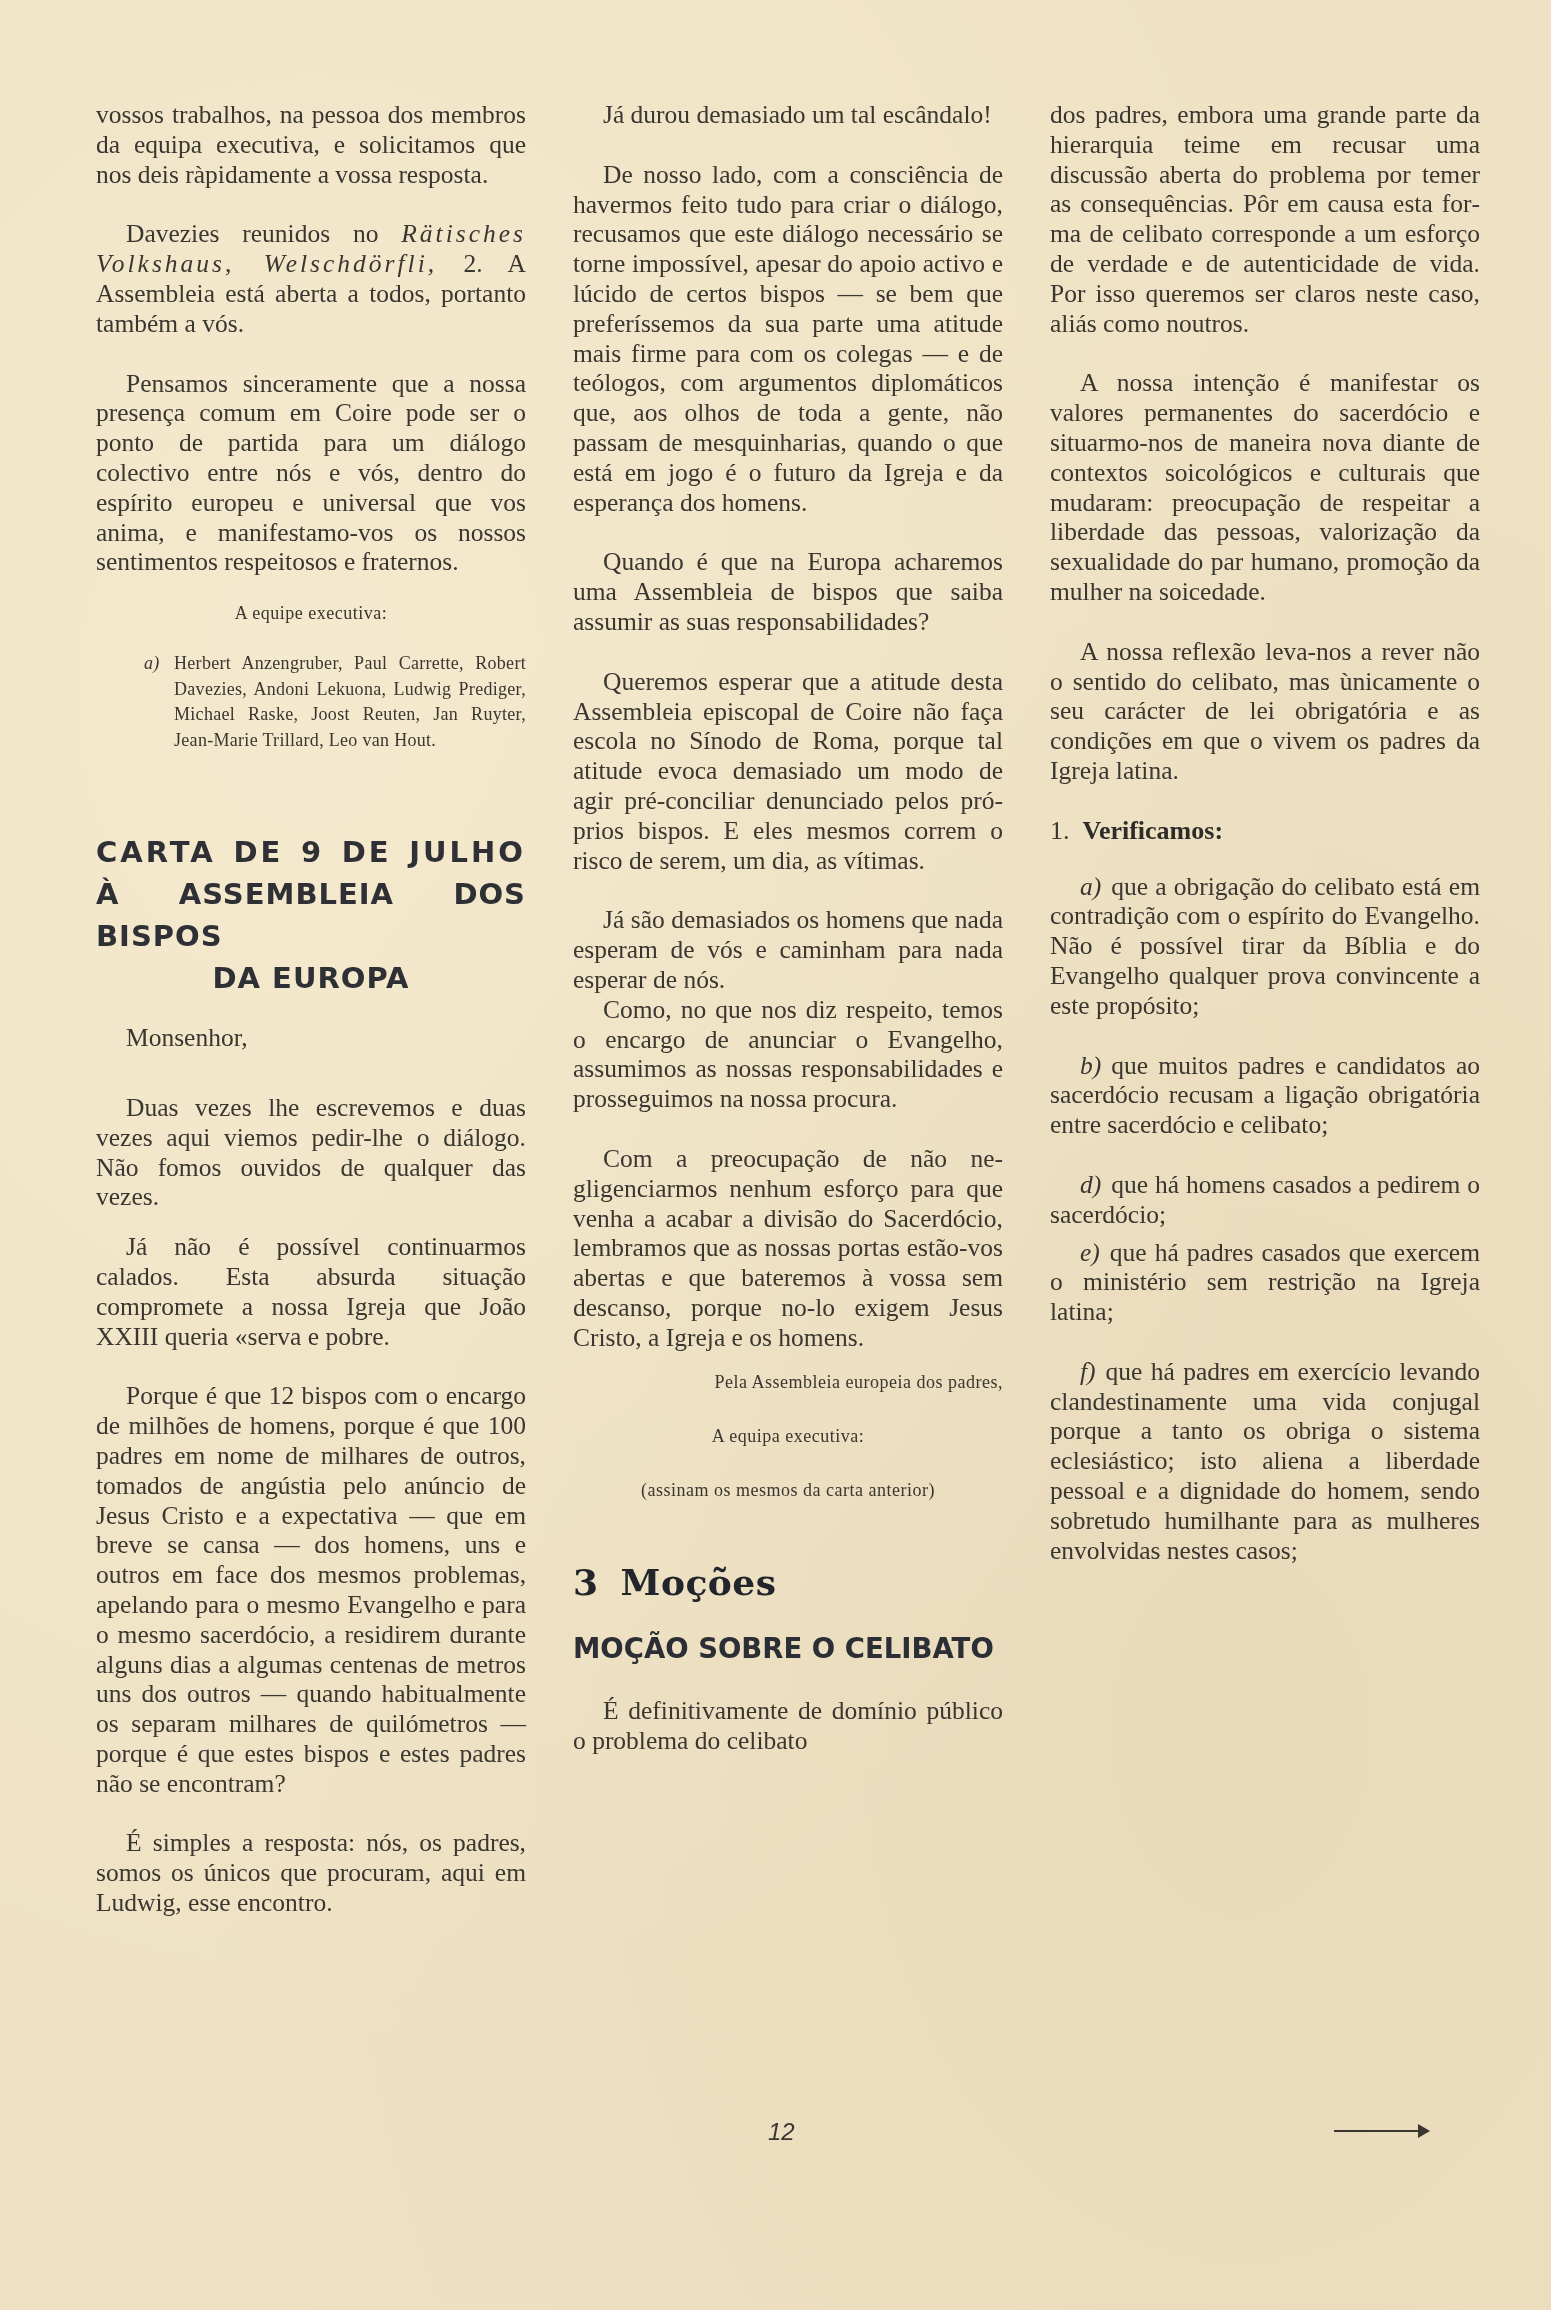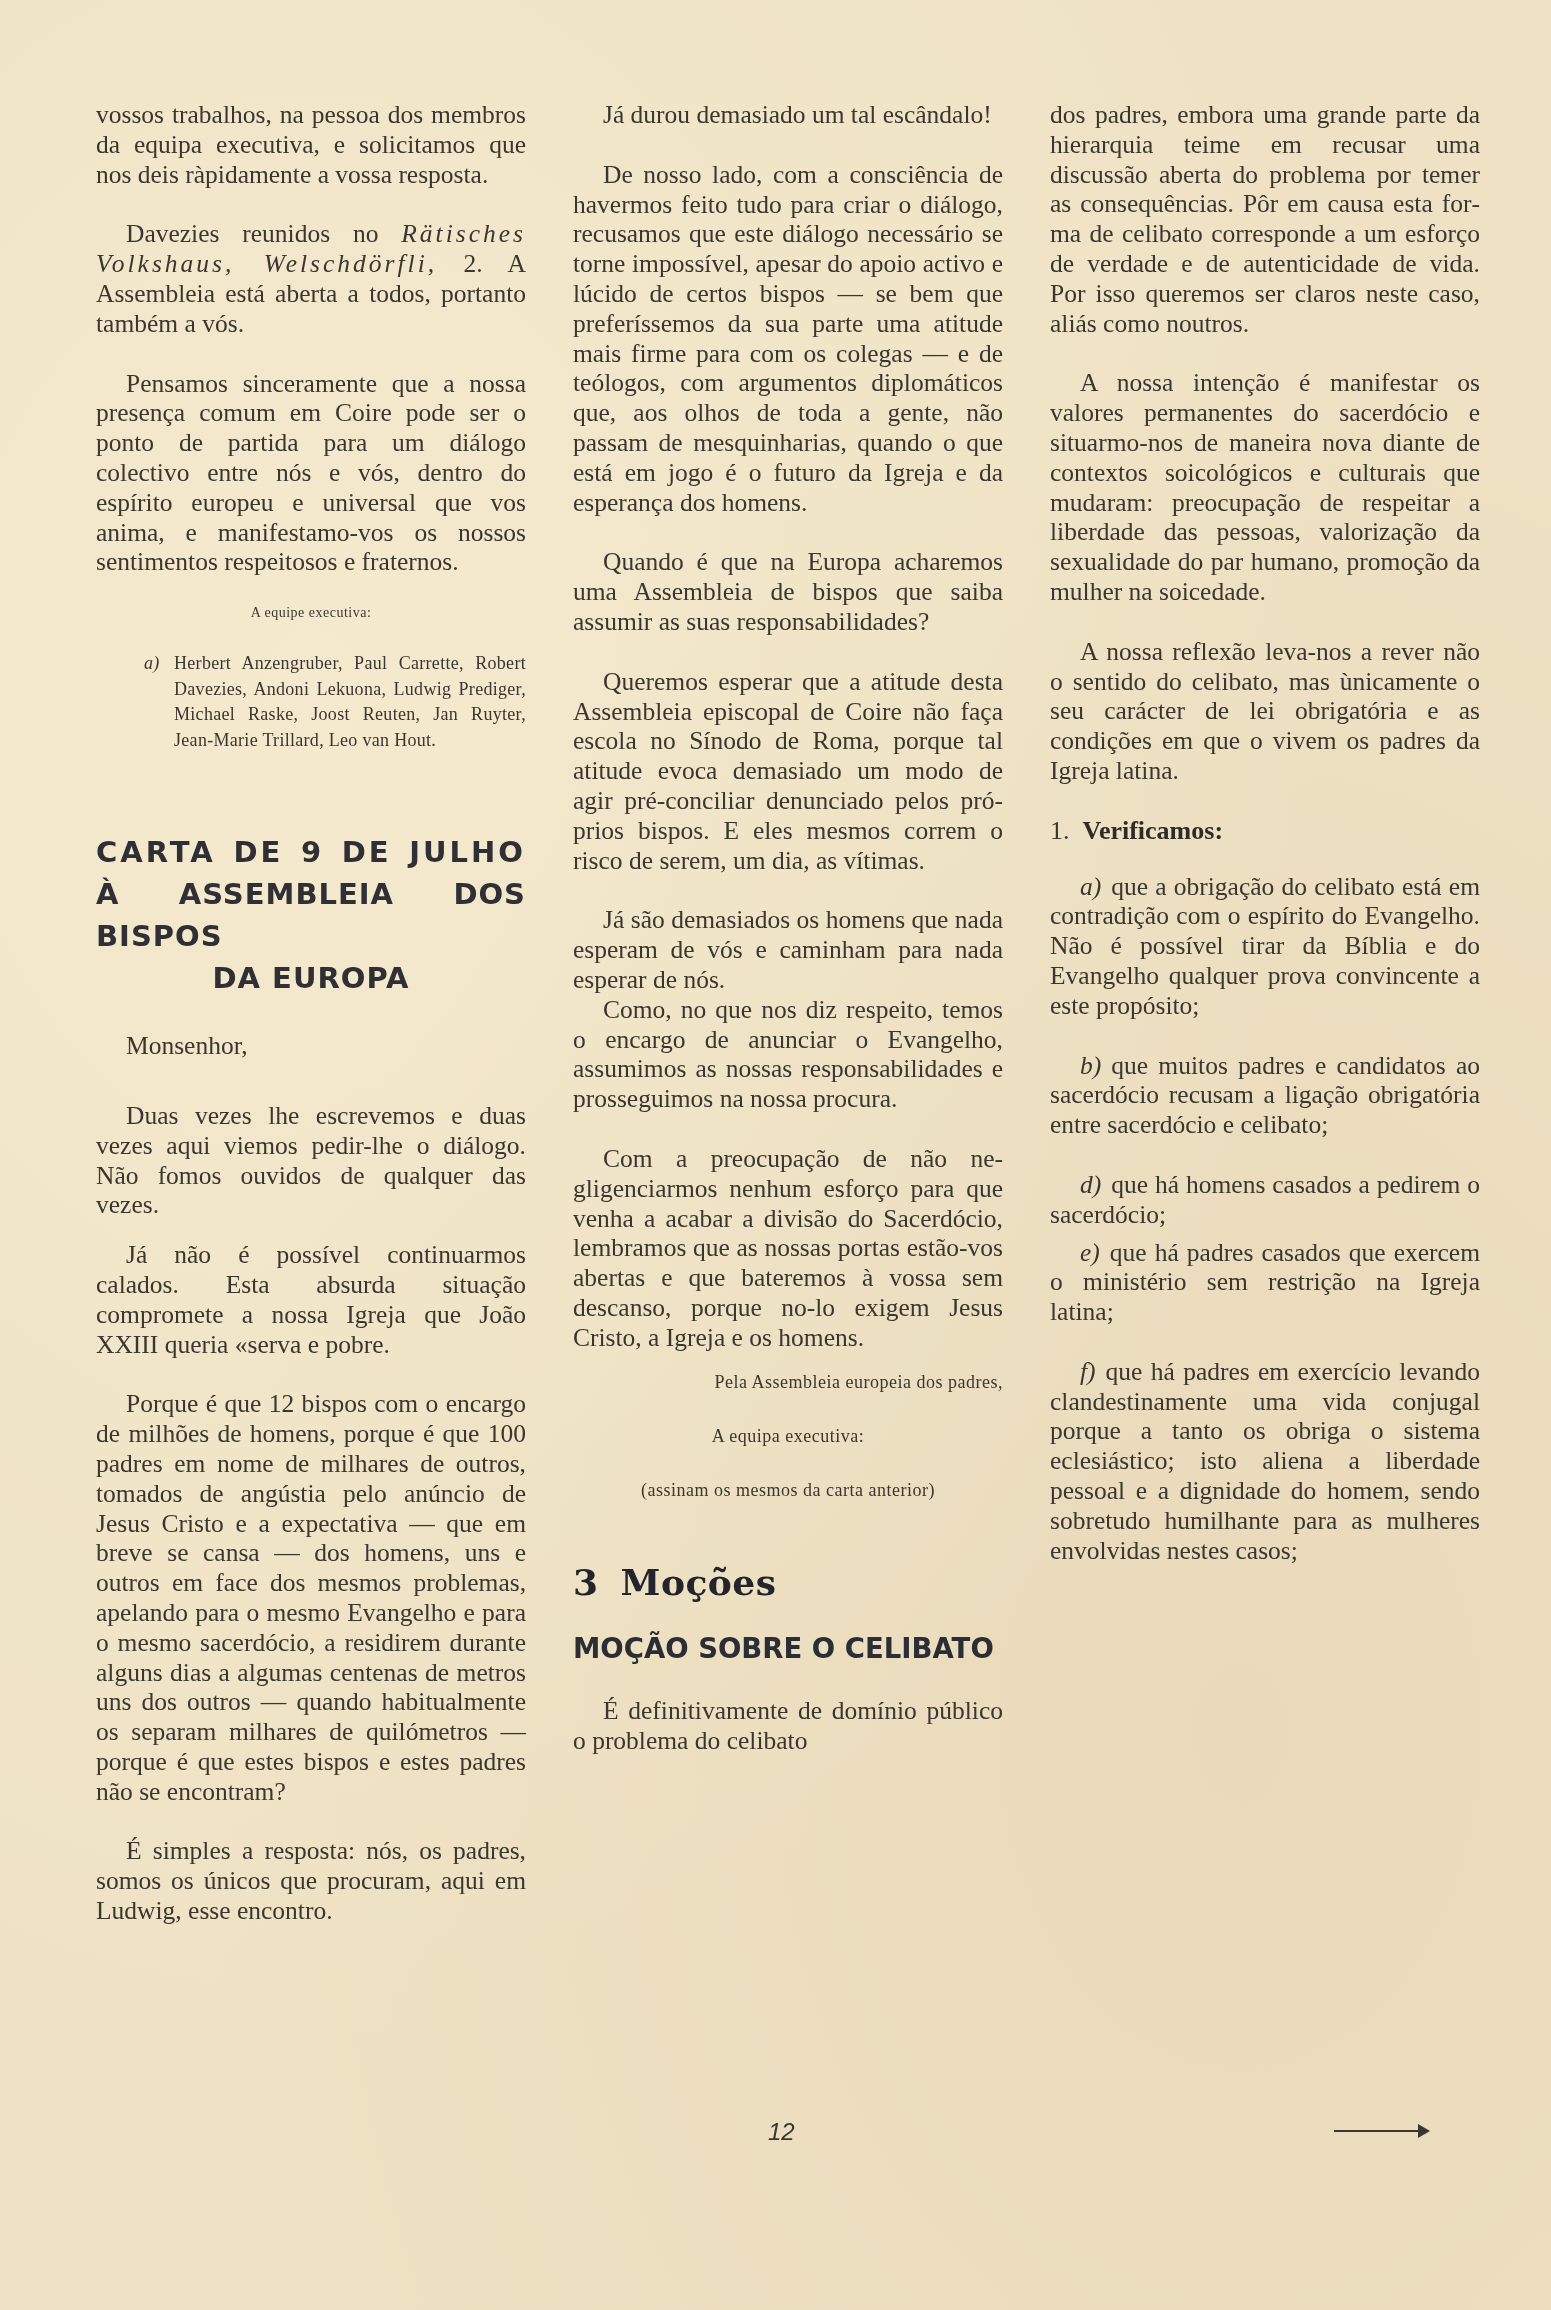--- a/index.html
+++ b/index.html
@@ -25,39 +25,39 @@
       hyphens: manual;
     }
     .col-left  { left: 96px;  width: 430px; }
     .col-mid   { left: 573px; width: 430px; }
     .col-right { left: 1050px; width: 430px; }
     p { margin: 0 0 30px 0; text-indent: 30px; }
     p.tight { margin-bottom: 8px; }
     p.noindent { text-indent: 0; }
     .spaced-it { font-style: italic; letter-spacing: 3px; }
     .sig-label {
-      font-size: 14px; line-height: 24px; text-align: center;
+      font-size: 18px; line-height: 24px; text-align: center;
       margin: 4px 0 26px 0; letter-spacing: 0.5px;
     }
     .sig-list {
       font-size: 18px; line-height: 25.5px; text-align: justify;
       margin: 0 0 0 78px; position: relative; letter-spacing: 0.3px;
     }
     .sig-list .marker {
       position: absolute; left: -30px; font-style: italic;
     }
     .heading-sans {
       font-family: "DejaVu Sans", "Liberation Sans", sans-serif;
       font-weight: bold;
       color: #2f3035;
       font-size: 29px;
       line-height: 42px;
       letter-spacing: 1px;
       text-align: center;
-      margin: 78px 0 32px 0;
+      margin: 78px 0 24px 0;
     }
     .heading-sans .l1 { display: block; text-align: justify; text-align-last: justify; letter-spacing: 3px; }
     .heading-sans .l2 { display: block; text-align: justify; text-align-last: justify; }
     .heading-sans .l3 { display: block; text-align: center; }
     .salutation { text-indent: 30px; margin: 0 0 40px 0; }
     .closing {
       font-size: 18px; line-height: 24px; text-align: center; margin: 0;
       letter-spacing: 0.5px;
     }
     .closing.first { margin-top: 18px; text-align: right; }

